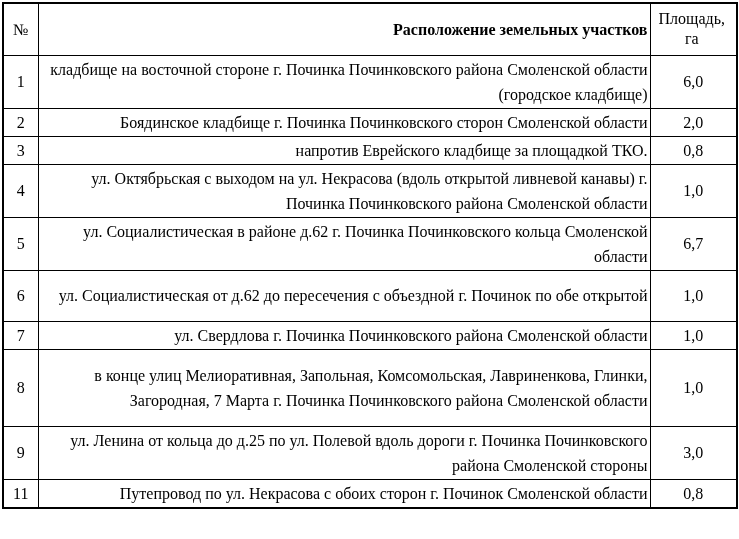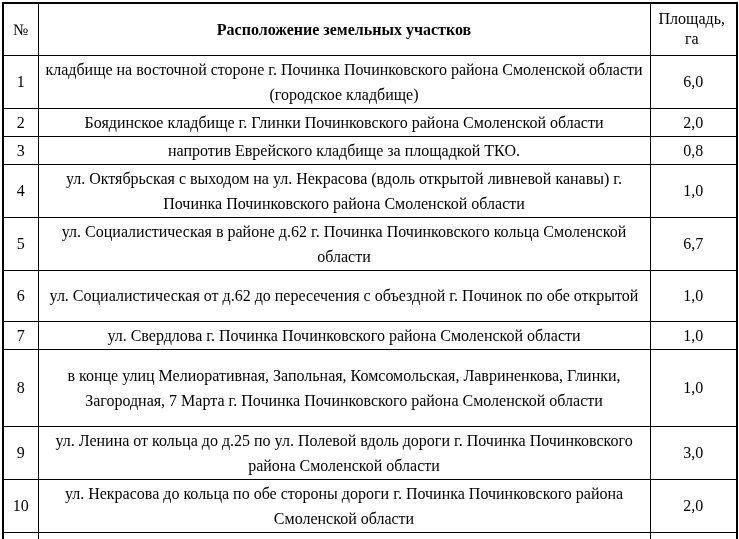--- a/index.html
+++ b/index.html
@@ -30,21 +30,21 @@
     line-height: 25px;
     vertical-align: middle;
     padding: 1px 2px;
     overflow: hidden;
   }
   col.col-num  { width: 35px; }
   col.col-loc  { width: 612px; }
   col.col-area { width: 87px; }
 
   .c-num  { text-align: center; }
-  .c-loc  { text-align: center; padding-left: 6px; padding-right: 10px; font-family: Liberation Serif, serif; }
+  .c-loc  { text-align: right; padding-left: 6px; padding-right: 10px; font-family: Liberation Serif, serif; }
   .c-area { text-align: center; }
 
   thead tr { height: 52px; }
   thead th { font-weight: normal; }
   thead th.c-loc { font-weight: bold; }
   thead th.c-area { line-height: 20px; padding-left: 7px; padding-right: 10px; }
 
   tr.rh1 { height: 26px; }
   tr.rh2 { height: 51px; }
   tr.rh3 { height: 77px; }
@@ -67,21 +67,21 @@
       </tr>
     </thead>
     <tbody>
       <tr class="rh2">
         <td class="c-num">1</td>
         <td class="c-loc">кладбище на восточной стороне г. Починка Починковского района Смоленской области (городское кладбище)</td>
         <td class="c-area">6,0</td>
       </tr>
       <tr class="rh1">
         <td class="c-num">2</td>
-        <td class="c-loc">Боядинское кладбище г. Глинки Починковского района Смоленской области</td>
+        <td class="c-loc">Боядинское кладбище г. Починка Починковского сторон Смоленской области</td>
         <td class="c-area">2,0</td>
       </tr>
       <tr class="rh1">
         <td class="c-num">3</td>
         <td class="c-loc">напротив Еврейского кладбище за площадкой ТКО.</td>
         <td class="c-area">0,8</td>
       </tr>
       <tr class="rh2">
         <td class="c-num">4</td>
         <td class="c-loc">ул. Октябрьская с выходом на ул. Некрасова (вдоль открытой ливневой канавы) г. Починка Починковского района Смоленской области</td>
@@ -102,27 +102,22 @@
         <td class="c-loc">ул. Свердлова г. Починка Починковского района Смоленской области</td>
         <td class="c-area">1,0</td>
       </tr>
       <tr class="rh3">
         <td class="c-num">8</td>
         <td class="c-loc">в конце улиц Мелиоративная, Запольная, Комсомольская, Лавриненкова, Глинки, Загородная, 7 Марта г. Починка Починковского района Смоленской области</td>
         <td class="c-area">1,0</td>
       </tr>
       <tr class="rh2">
         <td class="c-num">9</td>
-        <td class="c-loc">ул. Ленина от кольца до д.25 по ул. Полевой вдоль дороги г. Починка Починковского района Смоленской области</td>
+        <td class="c-loc">ул. Ленина от кольца до д.25 по ул. Полевой вдоль дороги г. Починка Починковского района Смоленской стороны</td>
         <td class="c-area">3,0</td>
-      </tr>
-      <tr class="rh2">
-        <td class="c-num">10</td>
-        <td class="c-loc">ул. Некрасова до кольца по обе стороны дороги г. Починка Починковского района Смоленской области</td>
-        <td class="c-area">2,0</td>
       </tr>
       <tr class="rh1">
         <td class="c-num">11</td>
         <td class="c-loc">Путепровод по ул. Некрасова с обоих сторон г. Починок Смоленской области</td>
         <td class="c-area">0,8</td>
       </tr>
     </tbody>
   </table>
 </div>
 

